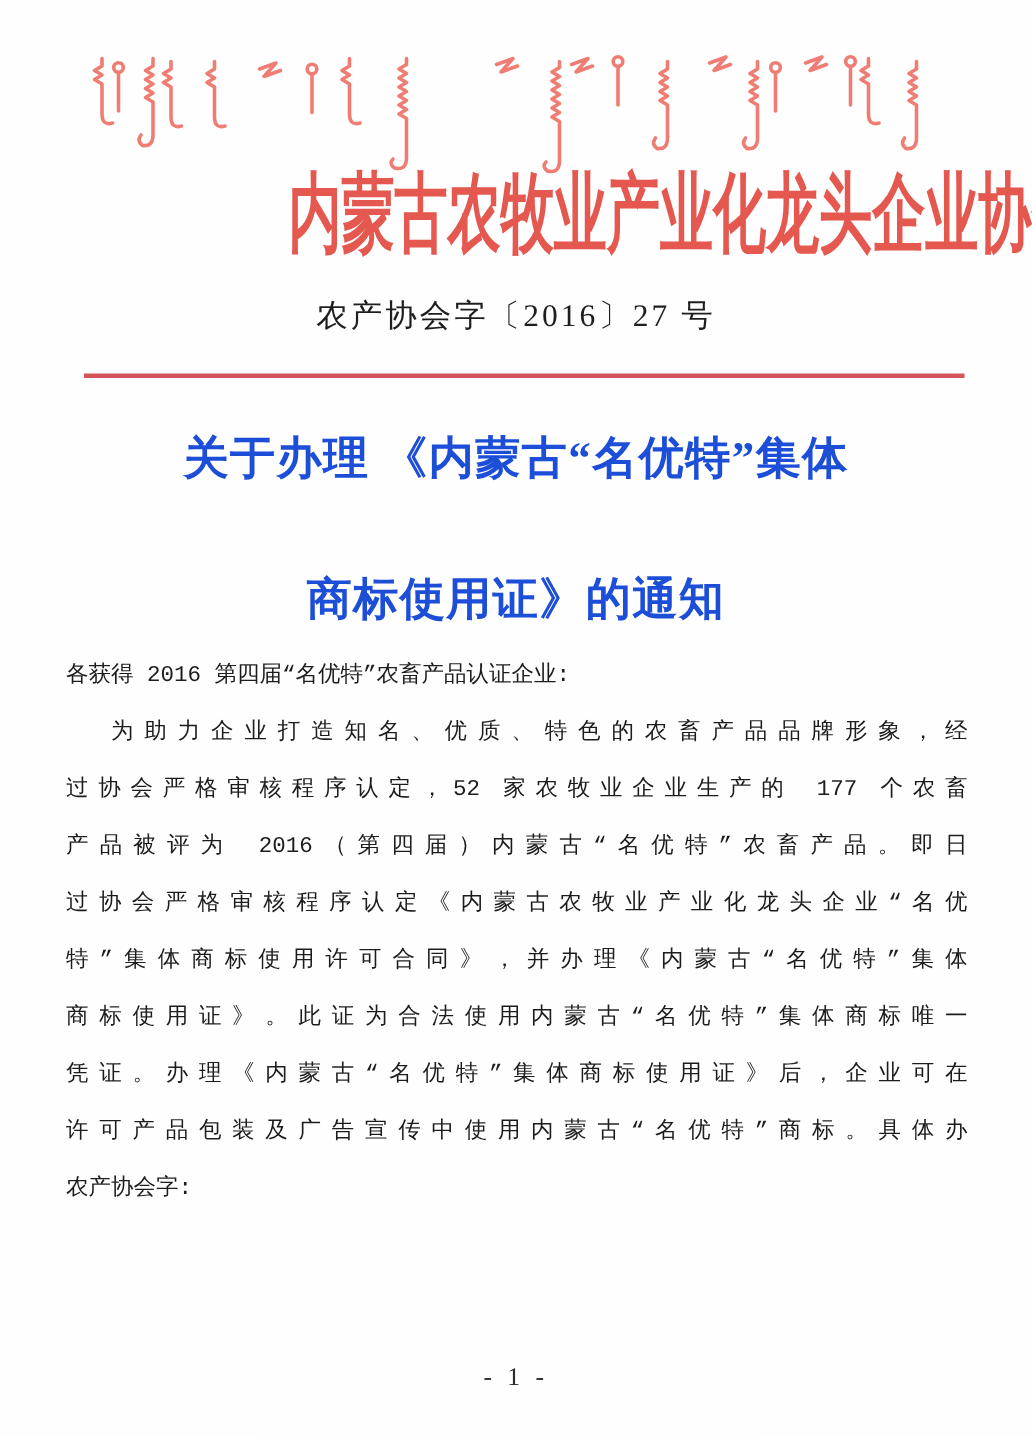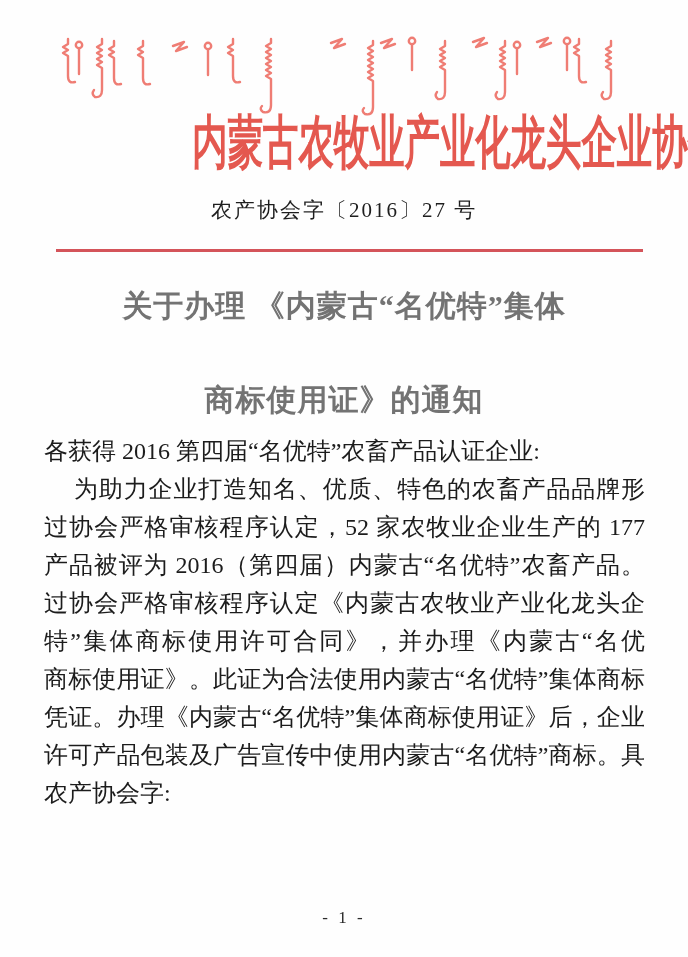--- a/index.html
+++ b/index.html
@@ -57,35 +57,36 @@
     height: 3px;
     background: #d4545a;
   }
   
   .notice-title {
     position: absolute;
     left: 0; right: 0;
     top: 287px;
     text-align: center;
     font-weight: 700;
-    color: #737373;
+    color: #1d4ed8;
     font-size: 30px;
     letter-spacing: 1px;
   }
   .notice-title .t-line { line-height: 38px; }
   .notice-title .t-line + .t-line { margin-top: 56px; }
   
   .body-text {
     position: absolute;
     left: 44px;
     width: 601px;
     top: 432px;
-    font-size: 24px;
+    font-size: 15px;
     color: #1c1c1c;
     line-height: 38px;
+    font-family: Liberation Mono, monospace;
   }
   .b-line { height: 38px; white-space: nowrap; }
   .b-just {
     white-space: normal;
     text-align: justify;
     text-align-last: justify;
     overflow: hidden;
   }
   .b-indent { padding-left: 30px; }
   

